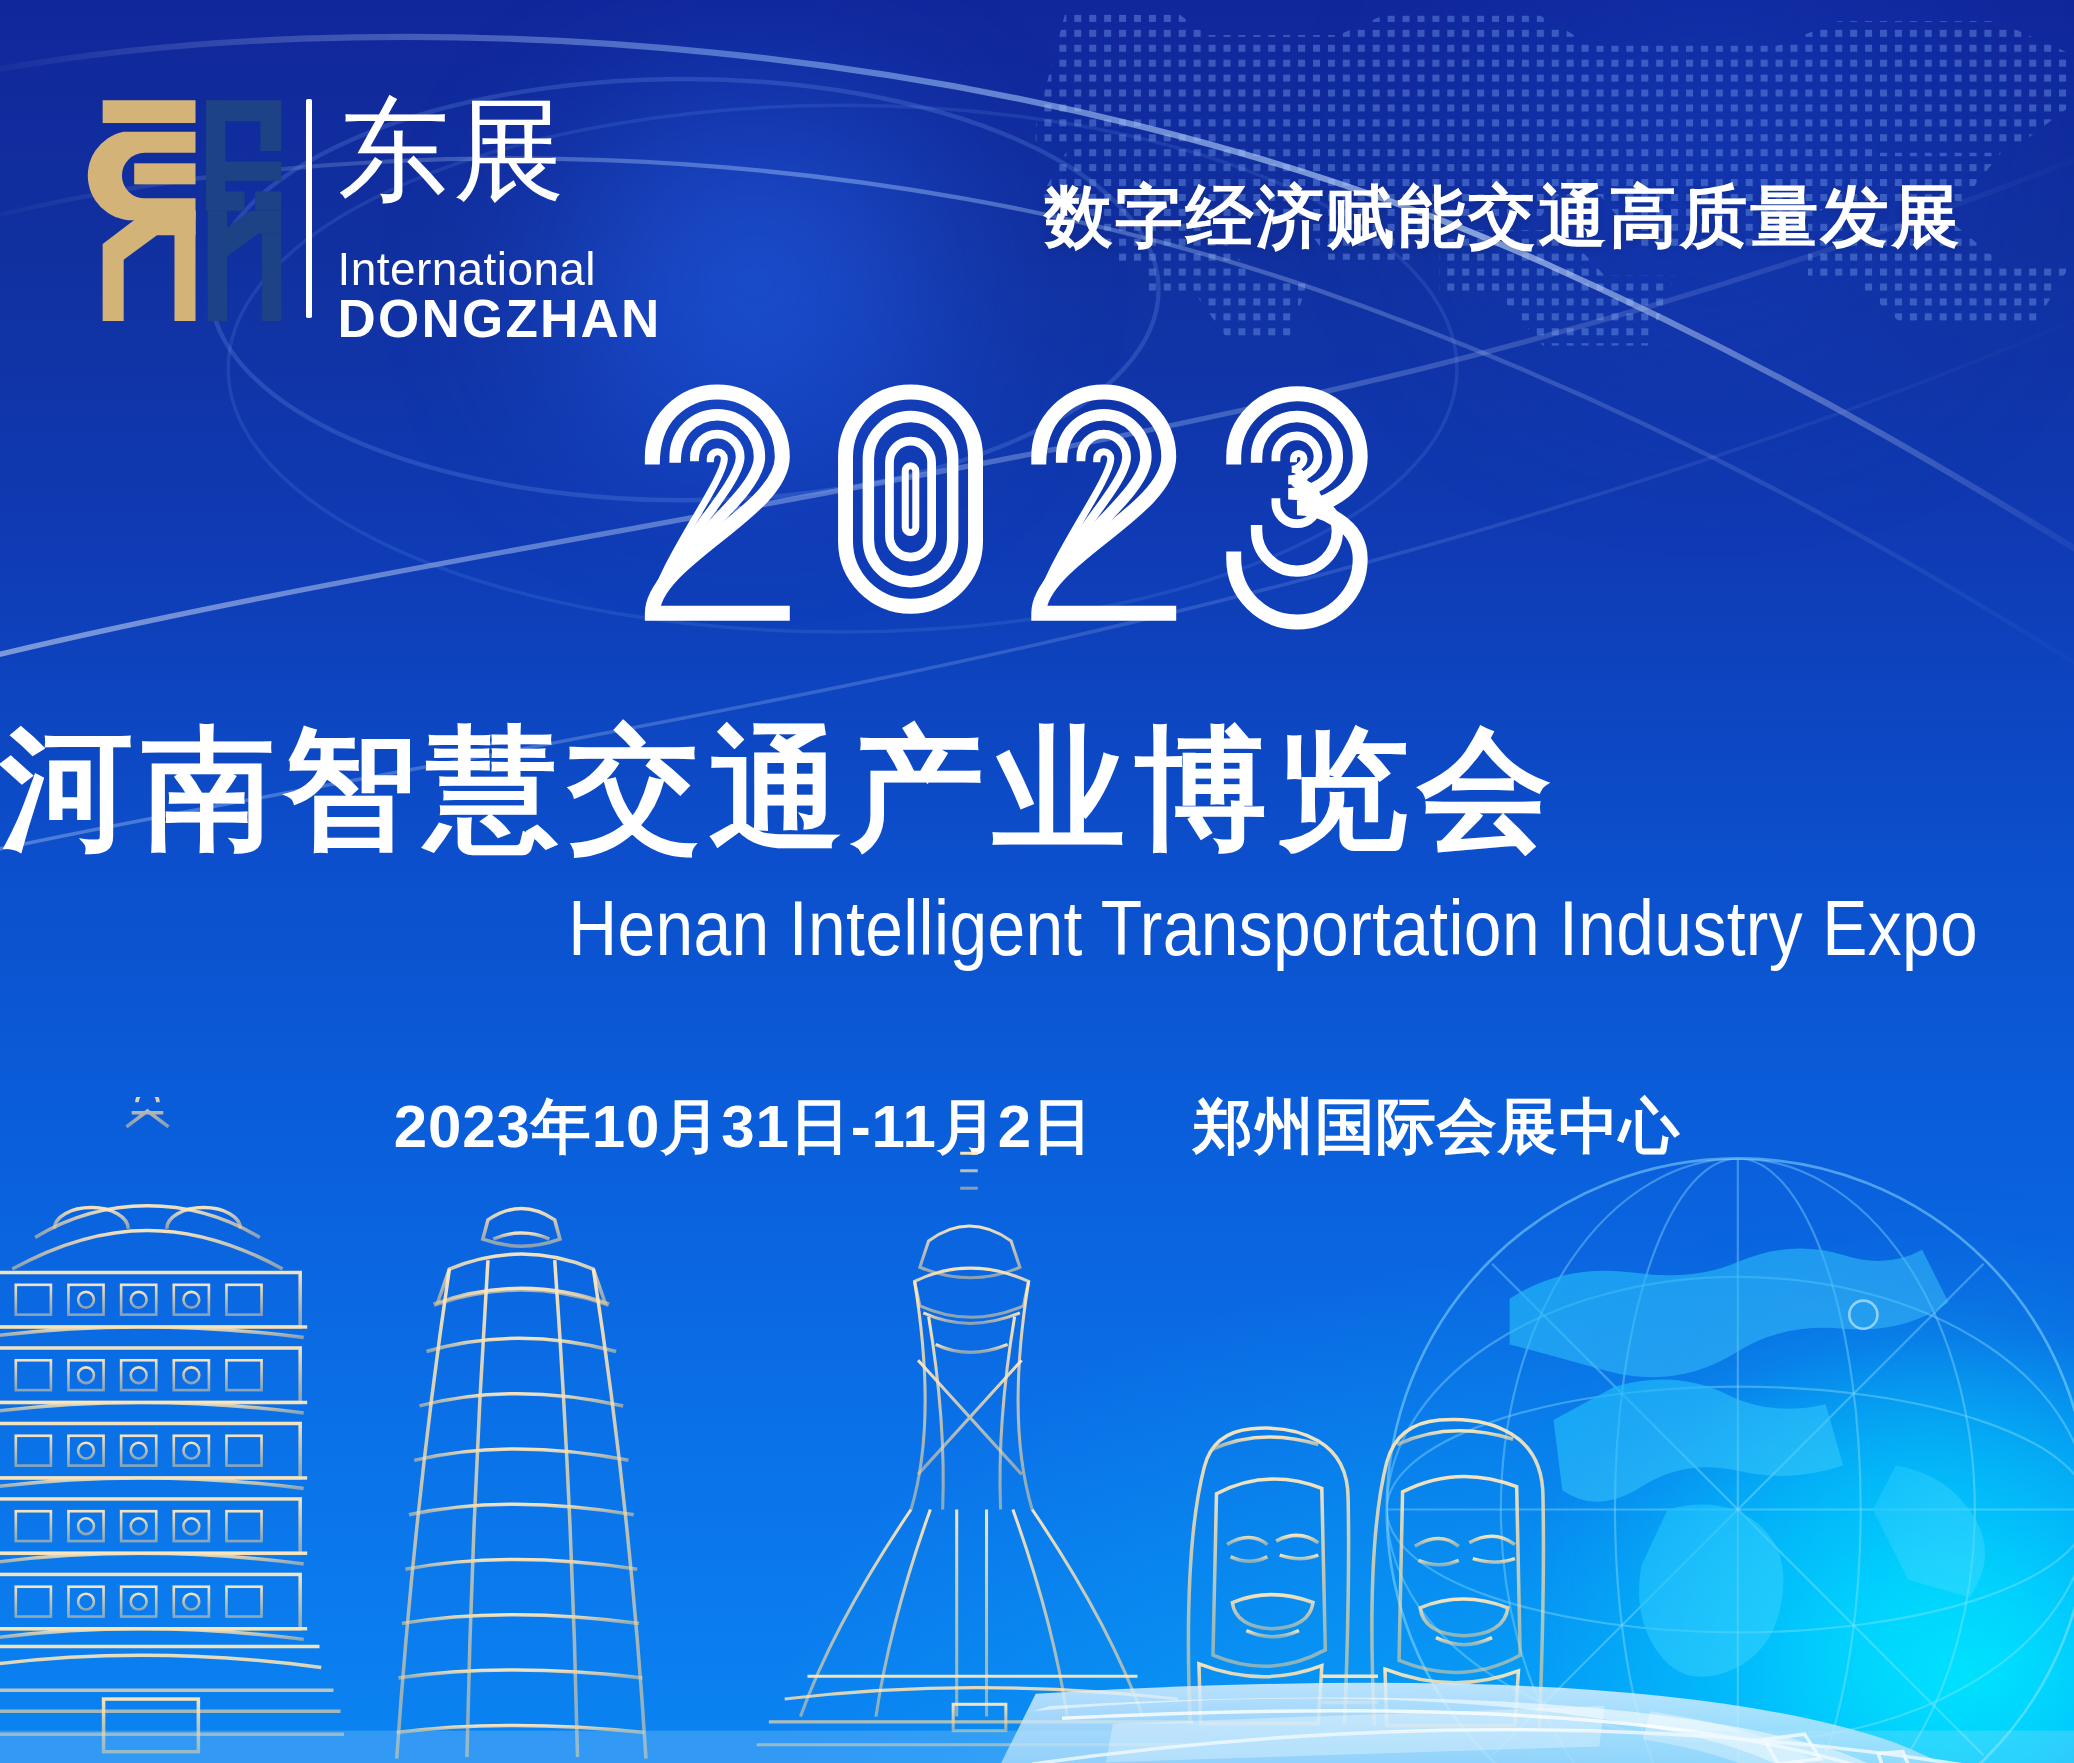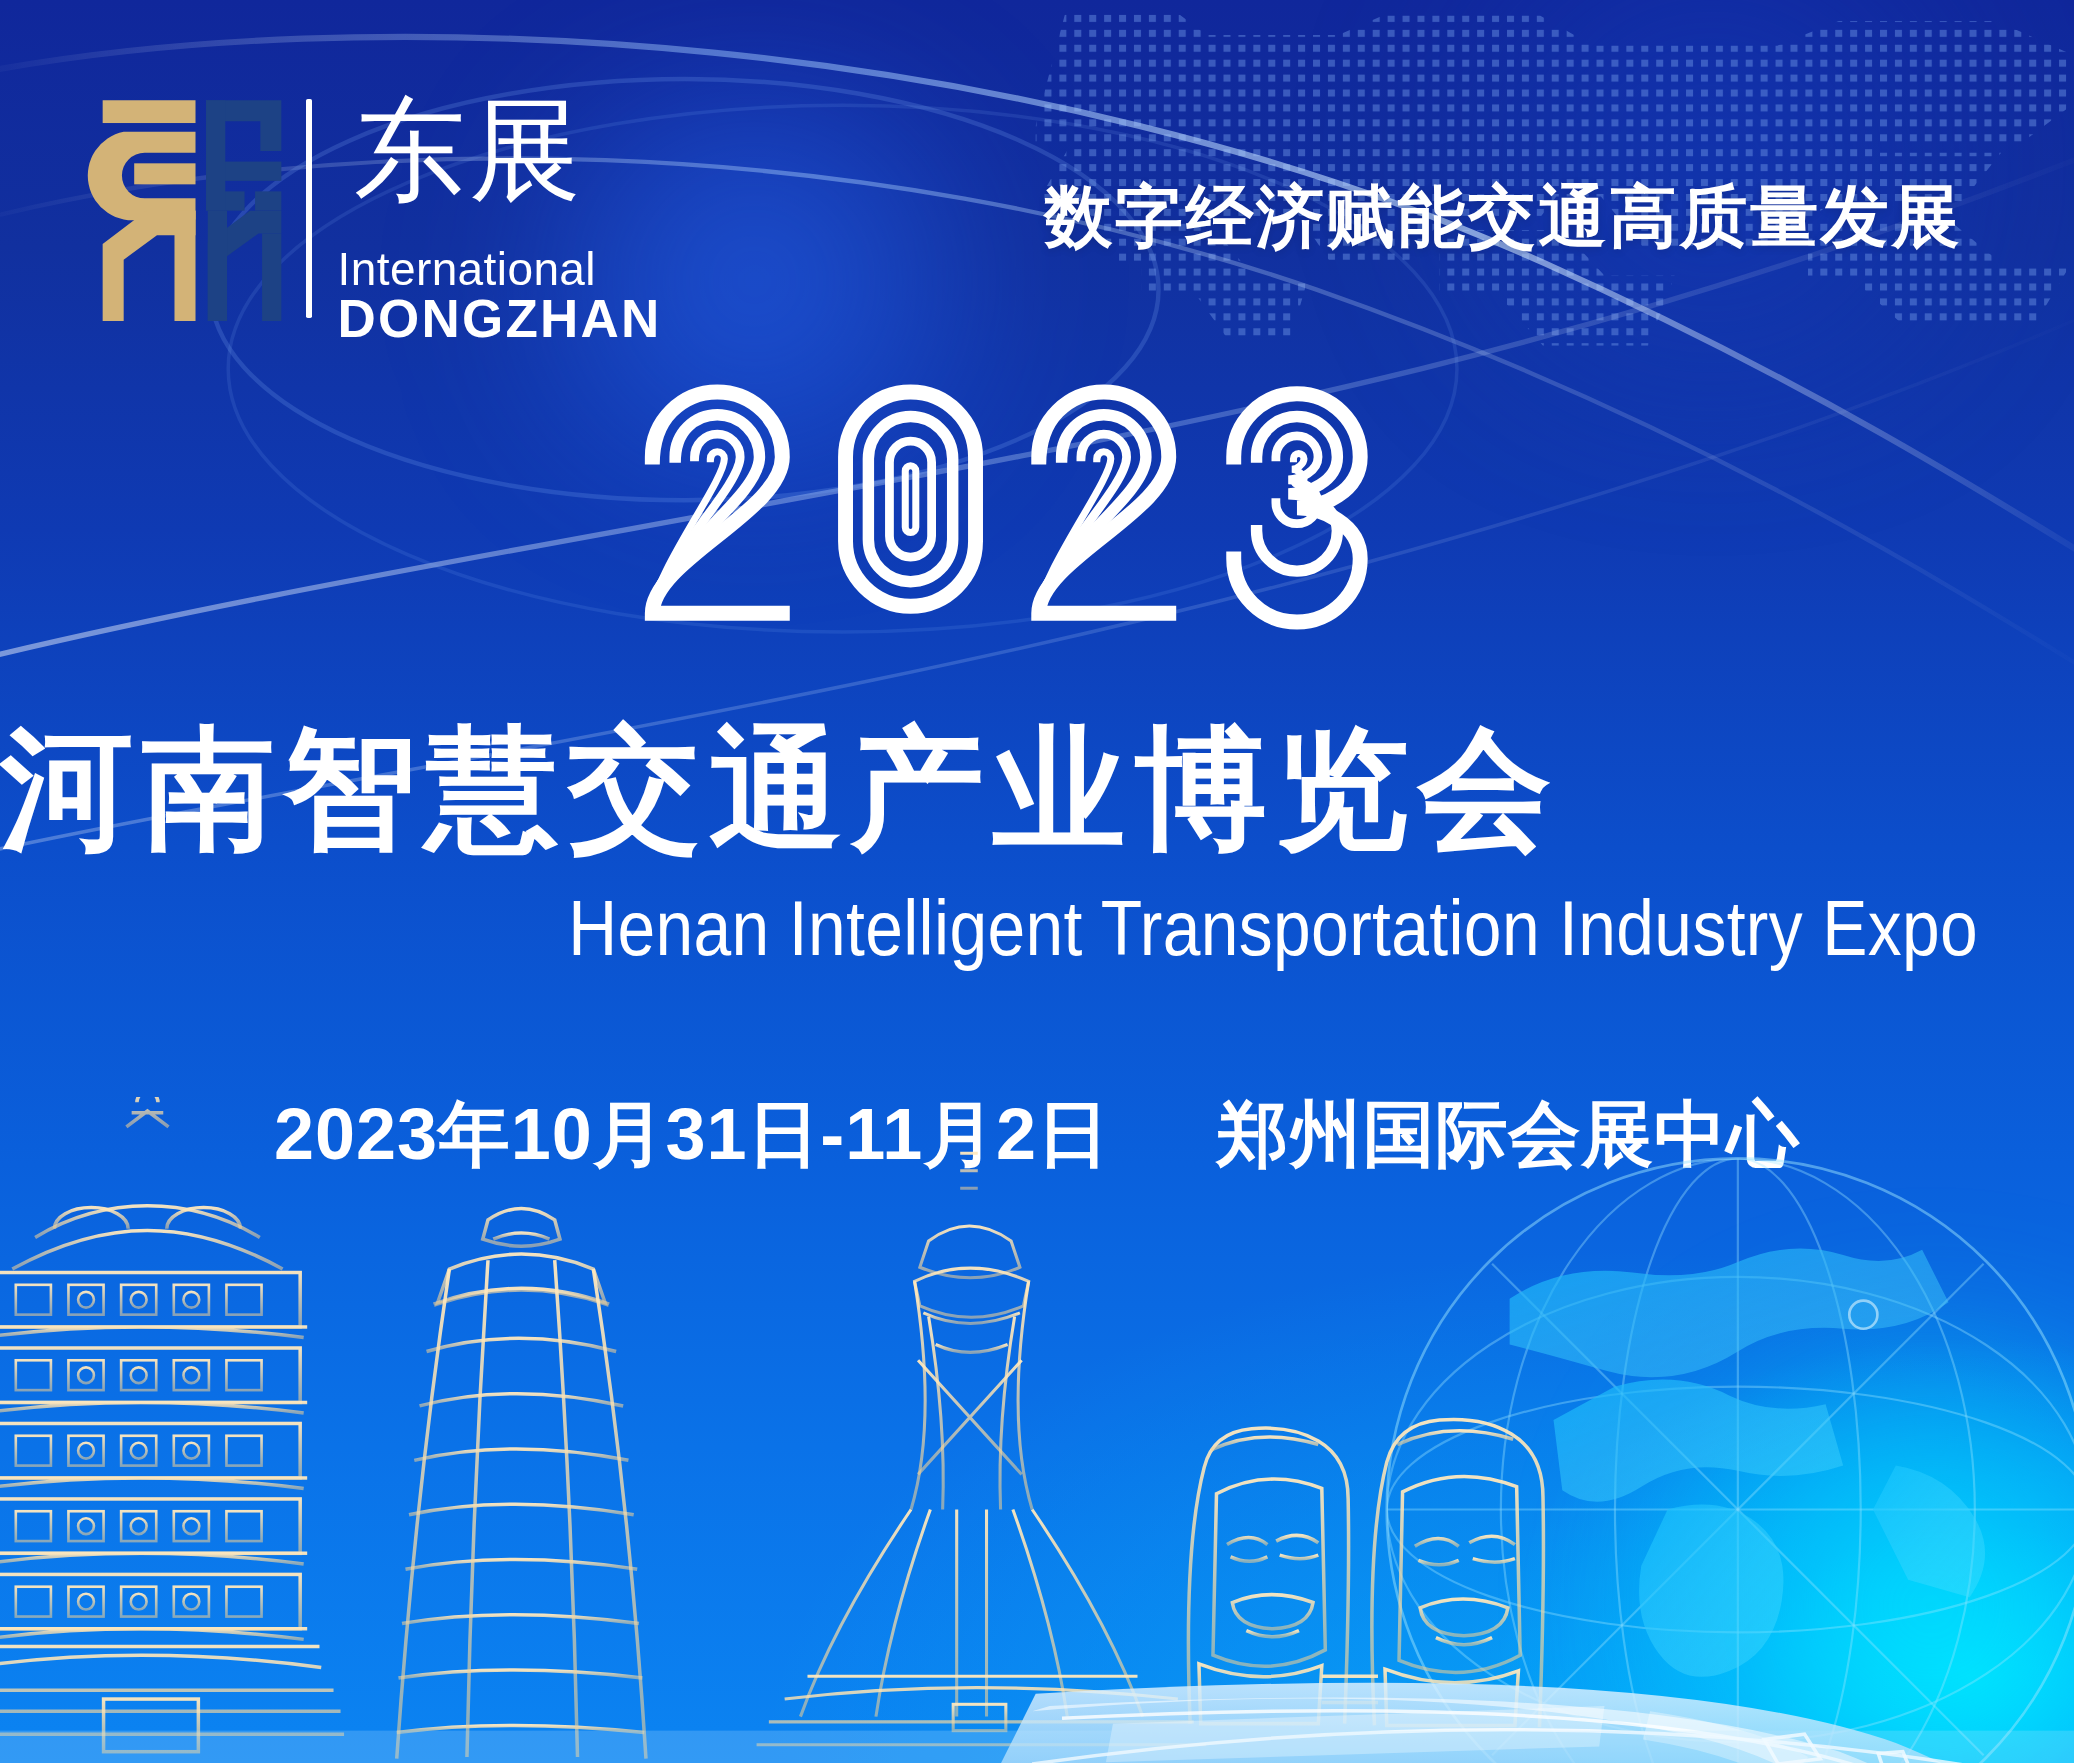--- a/index.html
+++ b/index.html
@@ -23,21 +23,21 @@
   }
   .blob-a{left:421px;top:53px;width:667px;height:456px;background:radial-gradient(circle,rgba(40,110,255,.55),rgba(40,110,255,0) 70%);}
   .blob-b{left:1317px;top:-105px;width:790px;height:544px;background:radial-gradient(circle,rgba(20,60,190,.55),rgba(20,60,190,0) 70%);}
   .blob-c{left:1536px;top:1299px;width:790px;height:614px;background:radial-gradient(circle,rgba(0,230,255,.70),rgba(0,230,255,0) 68%);}
 
   
   .logo-row{position:absolute;left:83px;top:95px;display:flex;align-items:flex-start;}
   .logo-mark{width:204px;height:226px;}
   .logo-rule{width:5.3px;height:219px;background:#fff;margin:3.5px 26px 0 19.3px;border-radius:1.8px;}
   .logo-words{display:flex;flex-direction:column;}
-  .logo-cn{height:123px;margin-left:16px;}
+  .logo-cn{height:123px;}
   .logo-intl{
     color:#fff;font-size:46px;letter-spacing:0.4px;line-height:1;
     margin-top:28px;font-weight:400;
   }
   .logo-dz{
     color:#fff;font-size:53px;letter-spacing:2.2px;line-height:1;
     font-weight:700;
   }
 
   
@@ -58,21 +58,21 @@
     line-height:1.02;white-space:nowrap;
   }
   .title-en-wrap{position:absolute;left:0;right:0;top:888px;display:flex;justify-content:flex-end;}
   .title-en{
     color:#fff;font-weight:400;font-size:77px;letter-spacing:0.4px;
     white-space:nowrap;line-height:1.05;
     transform:scaleX(.88);transform-origin:center;
   }
   .meta-row{
     position:absolute;left:0;right:0;top:1087px;text-align:center;
-    color:#fff;font-weight:700;font-size:72px;letter-spacing:0.9px;white-space:nowrap;
+    color:#fff;font-weight:700;font-size:60px;letter-spacing:0.9px;white-space:nowrap;
   }
   .meta-row .gap{display:inline-block;width:65px;}
 
   
   .skyline{position:absolute;left:0;bottom:0;width:100%;height:667px;}
 </style>
 </head>
 <body>
 
 <div id="poster">

